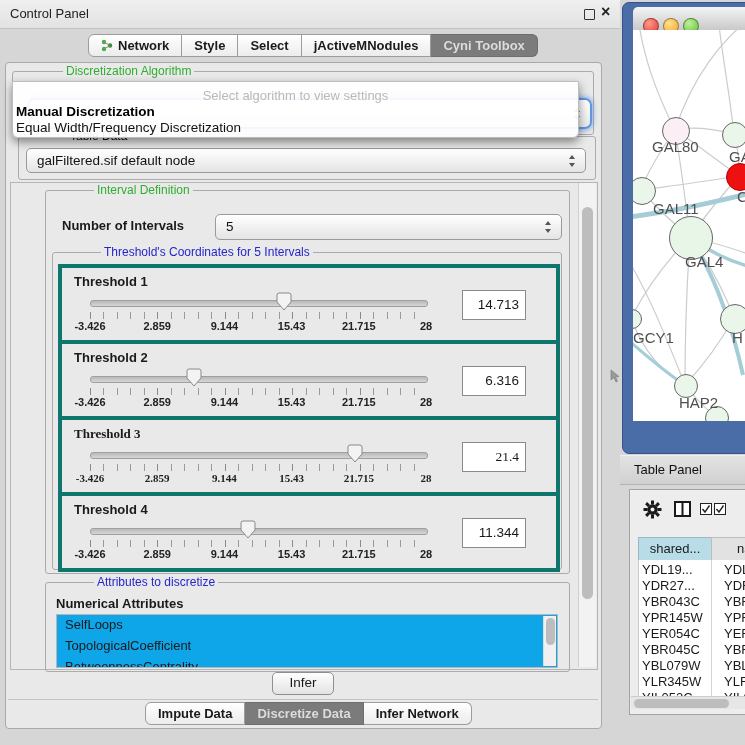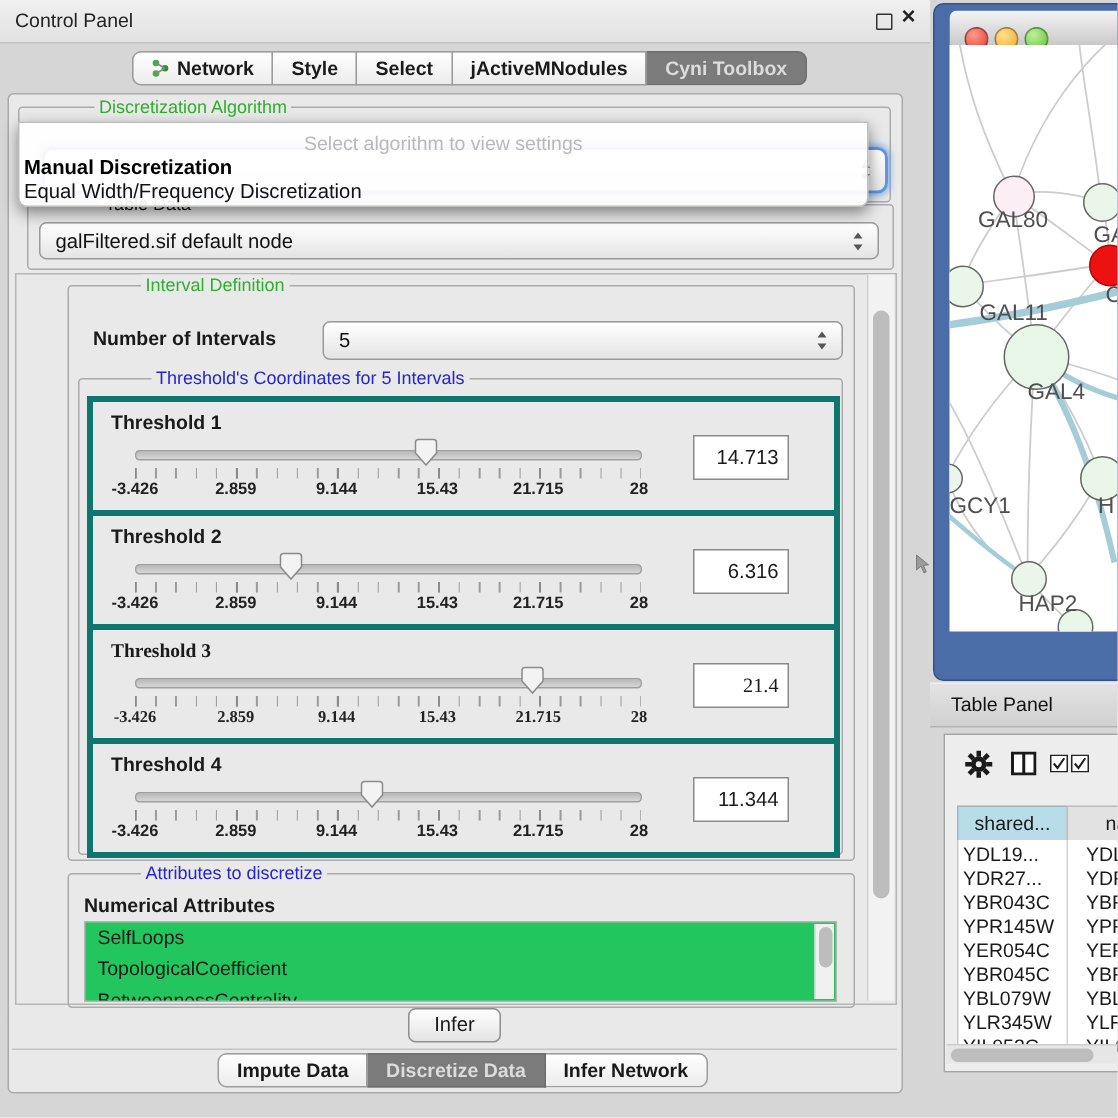--- a/index.html
+++ b/index.html
@@ -57,21 +57,21 @@
          background-image:repeating-linear-gradient(90deg,#8a8a8a 0 1px,transparent 1px 20%),
                           repeating-linear-gradient(90deg,#9a9a9a 0 1px,transparent 1px 4%);
          background-size:100% 100%,100% 55%;background-repeat:no-repeat,repeat-y;}
   .ticklabels{position:absolute;left:28px;top:52px;width:336px;height:13px;}
   .ticklabels span{position:absolute;transform:translateX(-50%);font-size:11px;font-weight:bold;color:#222;}
   .valbox{position:absolute;left:400px;top:22px;width:62px;height:28px;background:#fff;border:1px solid #8a8a8a;}
   .valbox span{position:absolute;right:6px;top:6px;font-size:13.5px;}
   
   #attr-group{left:45px;top:582px;width:523px;height:88px;}
   #attr-sub{position:absolute;left:56px;top:596px;font-weight:bold;}
-  #attr-list{position:absolute;left:56px;top:614px;width:500px;height:52px;background:#22c55e;border:1px solid #b5b5b5;overflow:hidden;}
+  #attr-list{position:absolute;left:56px;top:614px;width:500px;height:52px;background:#0ea5e9;border:1px solid #b5b5b5;overflow:hidden;}
   #attr-list .item{padding:2px 0 2px 8px;font-size:13px;height:17px;}
   #attr-scroll{position:absolute;right:1px;top:1px;width:12px;height:50px;background:#f0f0f0;border-left:1px solid #ddd;}
   #attr-scroll .thumb{position:absolute;left:1.5px;top:2px;width:9px;height:27px;background:#bdbdbd;border-radius:5px;}
   #apply-btn{position:absolute;left:272px;top:672px;width:60px;height:21px;background:linear-gradient(#ffffff,#e3e3e3);
              border:1px solid #8f8f8f;border-radius:5px;text-align:center;line-height:20px;font-size:13.5px;}
   #innerline{position:absolute;left:8px;top:699px;width:590px;height:0;border-top:1px solid #c3c3c3;}
   #bottabs{position:absolute;left:145px;top:702px;height:21px;display:flex;}
   
   #netwin{position:absolute;left:622px;top:2px;width:123px;height:450px;background:var(--frame_blue,#4a6da8);
           border:1px solid #36518c;border-radius:7px 0 0 7px;}

